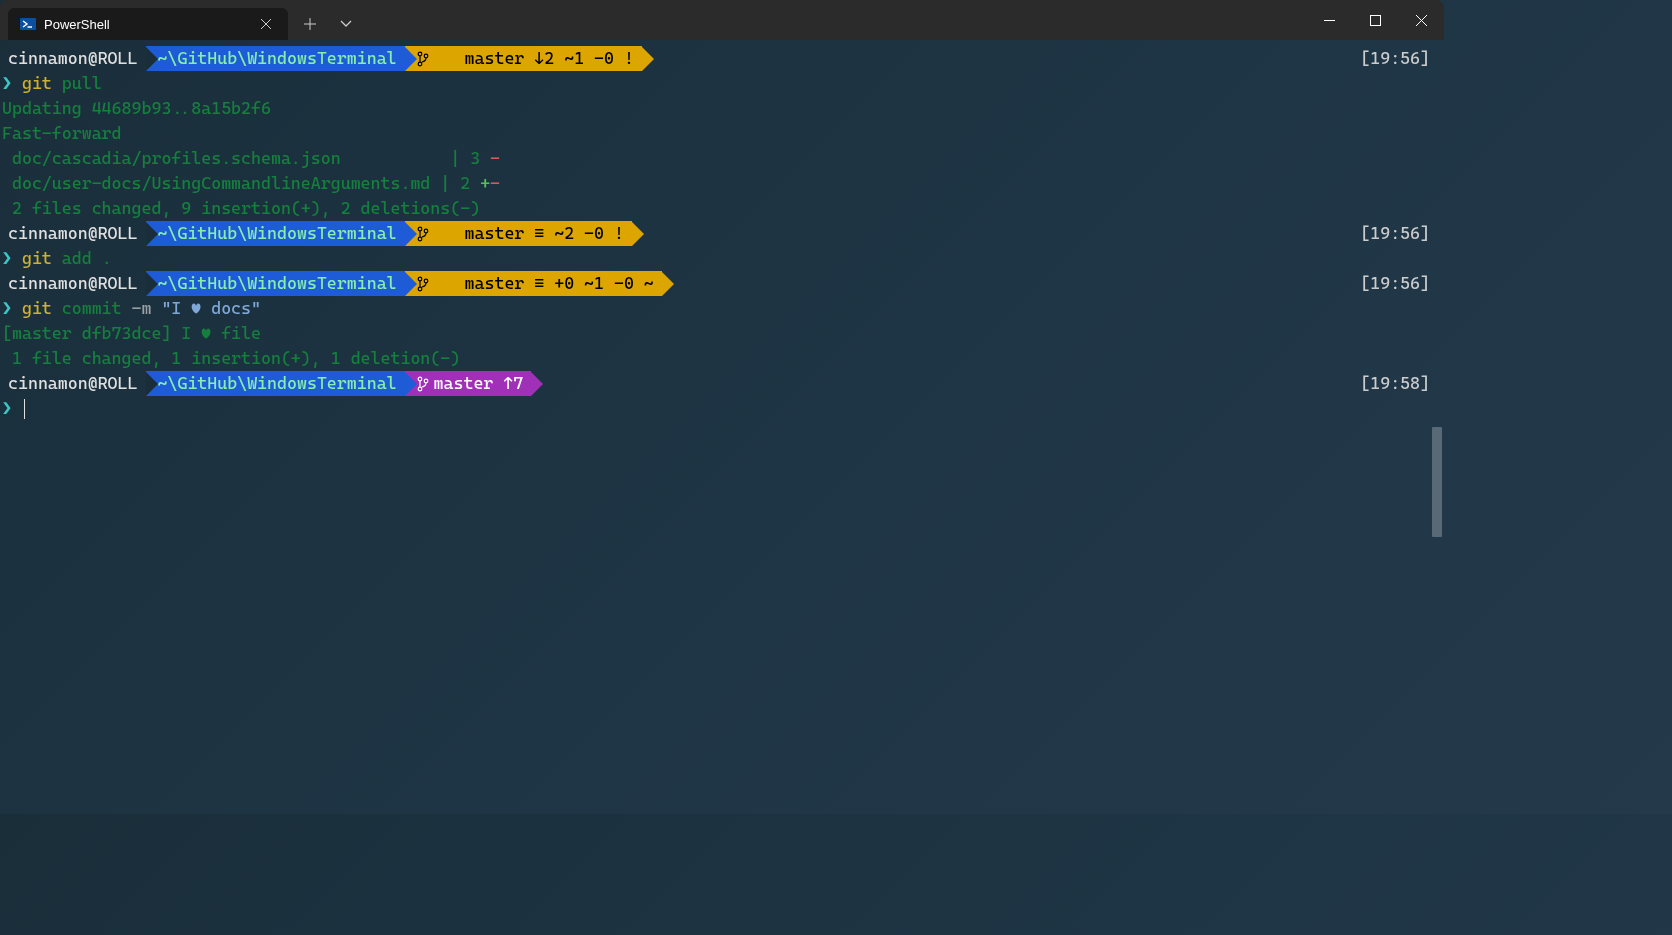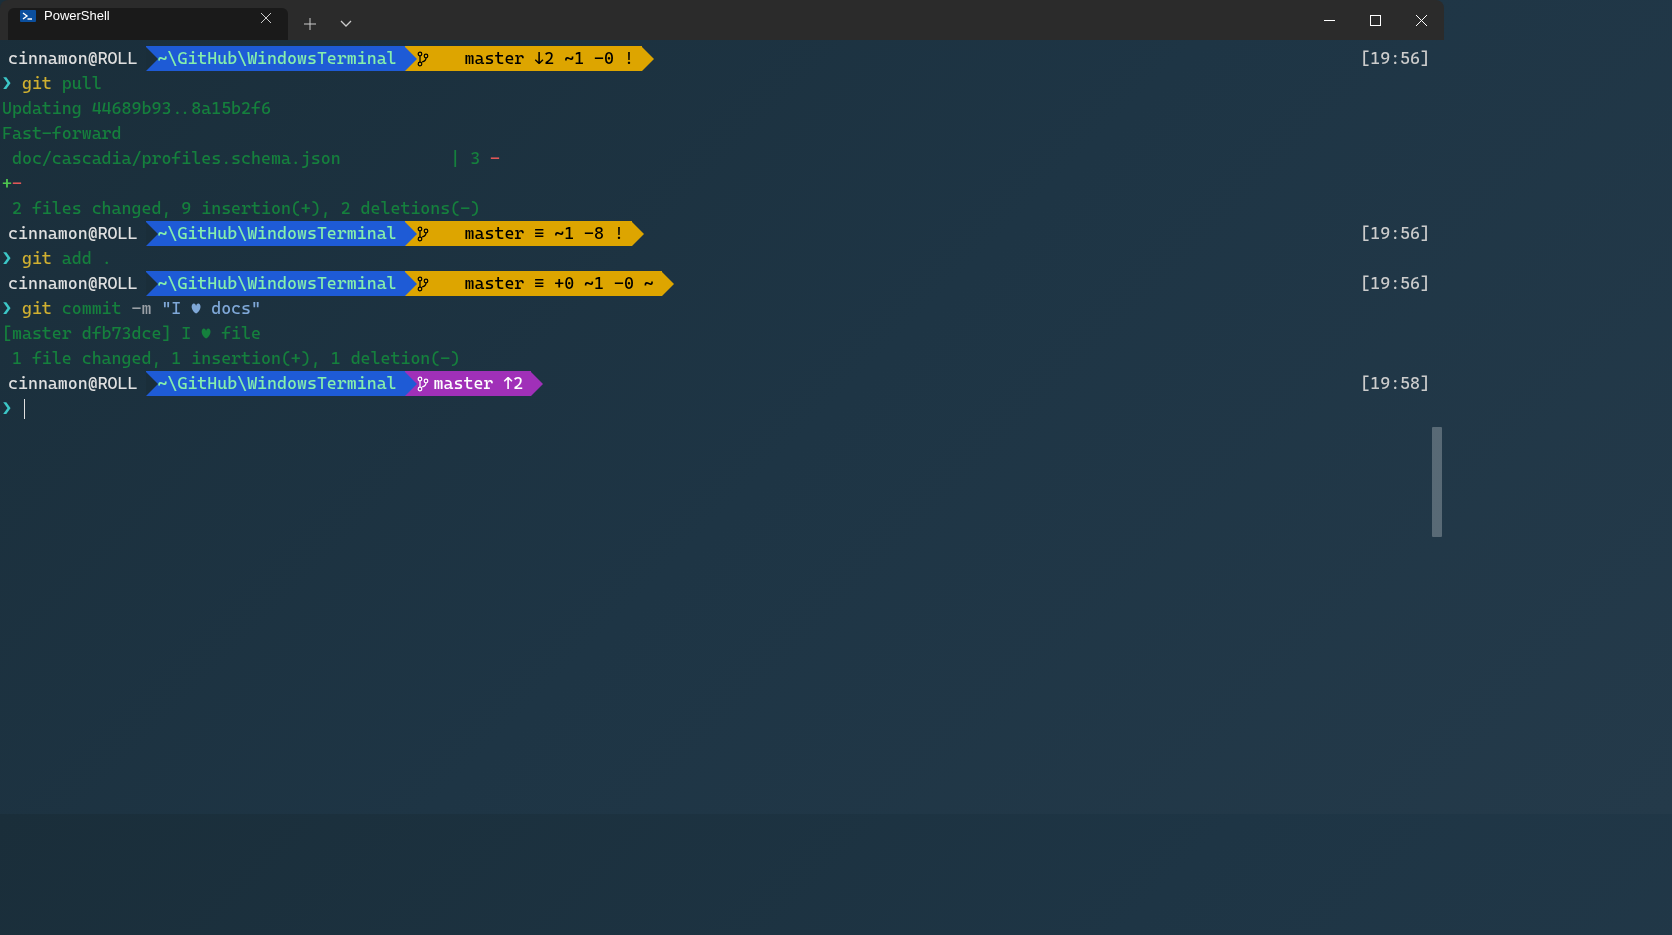--- a/index.html
+++ b/index.html
@@ -17,21 +17,21 @@
       display: flex;
       align-items: center;
       position: relative;
     }
     .tab {
       background: #1a1a1a;
       height: 32px;
       margin-left: 8px;
       margin-top: 8px;
       display: flex;
-      align-items: flex-start;
+      align-items: center;
       padding: 0 12px;
       gap: 8px;
       border-top-left-radius: 6px;
       border-top-right-radius: 6px;
       min-width: 280px;
     }
     .tab-icon {
       width: 16px;
       height: 16px;
       display: inline-flex;
@@ -243,36 +243,36 @@
     </span>
     <span class="pl-arrow" style="border-left:12px solid #dda500;"></span>
     <span class="time">[19:56]</span>
   </div>
 
   <div class="line"><span class="c-cyan">❯ </span><span class="c-yellow">git</span><span class="c-white"> pull</span></div>
 
   <div class="line c-white">Updating 44689b93..8a15b2f6</div>
   <div class="line c-white">Fast-forward</div>
   <div class="line"><span class="c-white"> doc/cascadia/profiles.schema.json           | 3 </span><span class="c-red">-</span></div>
-  <div class="line"><span class="c-green">+</span><span class="c-red">-</span></div>
+  <div class="line"><span class="c-white"> doc/user-docs/UsingCommandlineArguments.md | 2 </span><span class="c-green">+</span><span class="c-red">-</span></div>
   <div class="line c-white"> 2 files changed, 9 insertion(+), 2 deletions(-)</div>
 
   <div class="line prompt-line">
     <span class="seg seg-user">cinnamon@ROLL</span>
     <span class="pl-arrow" style="border-left:12px solid #1a2e3a; margin-right:-12px; z-index:2;"></span>
     <span class="seg seg-path">~\GitHub\WindowsTerminal</span>
     <span class="pl-arrow" style="border-left:12px solid #1e5bd6; margin-right:-12px; z-index:2;"></span>
     <span class="seg seg-git-yellow">
       <span class="branch-icon"><svg width="12" height="16" viewBox="0 0 12 16">
             <circle cx="3" cy="3" r="1.8" fill="none" stroke="#000" stroke-width="1.2"></circle>
             <circle cx="3" cy="13" r="1.8" fill="none" stroke="#000" stroke-width="1.2"></circle>
             <circle cx="9" cy="5" r="1.8" fill="none" stroke="#000" stroke-width="1.2"></circle>
             <path d="M3 5 V11 M9 7 Q9 10 5 11" fill="none" stroke="#000" stroke-width="1.2"></path>
           </svg></span>
-      <span>master ≡ ~1 -8 !</span>
+      <span>master ≡ ~2 -0 !</span>
     </span>
     <span class="pl-arrow" style="border-left:12px solid #dda500;"></span>
     <span class="time">[19:56]</span>
   </div>
 
   <div class="line"><span class="c-cyan">❯ </span><span class="c-yellow">git</span><span class="c-white"> add </span><span class="c-white">.</span></div>
 
   <div class="line prompt-line">
     <span class="seg seg-user">cinnamon@ROLL</span>
     <span class="pl-arrow" style="border-left:12px solid #1a2e3a; margin-right:-12px; z-index:2;"></span>
@@ -301,21 +301,21 @@
     <span class="pl-arrow" style="border-left:12px solid #1a2e3a; margin-right:-12px; z-index:2;"></span>
     <span class="seg seg-path">~\GitHub\WindowsTerminal</span>
     <span class="pl-arrow" style="border-left:12px solid #1e5bd6; margin-right:-12px; z-index:2;"></span>
     <span class="seg seg-git-purple">
       <span class="branch-icon"><svg width="12" height="16" viewBox="0 0 12 16">
             <circle cx="3" cy="3" r="1.8" fill="none" stroke="#fff" stroke-width="1.2"></circle>
             <circle cx="3" cy="13" r="1.8" fill="none" stroke="#fff" stroke-width="1.2"></circle>
             <circle cx="9" cy="5" r="1.8" fill="none" stroke="#fff" stroke-width="1.2"></circle>
             <path d="M3 5 V11 M9 7 Q9 10 5 11" fill="none" stroke="#fff" stroke-width="1.2"></path>
           </svg></span>
-      <span>master ↑2</span>
+      <span>master ↑7</span>
     </span>
     <span class="pl-arrow" style="border-left:12px solid #a030b8;"></span>
     <span class="time">[19:58]</span>
   </div>
 
   <div class="line"><span class="c-cyan">❯ </span><span class="cursor"></span></div>
 
   <div class="scrollbar"></div>
 </div>
 

